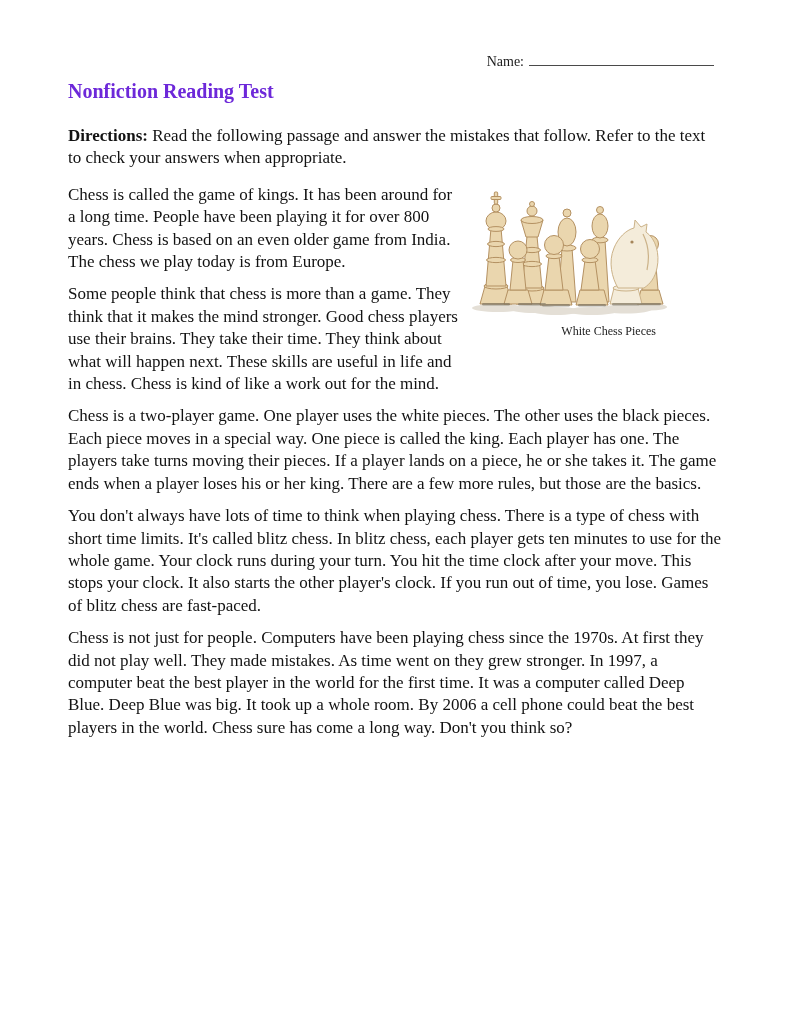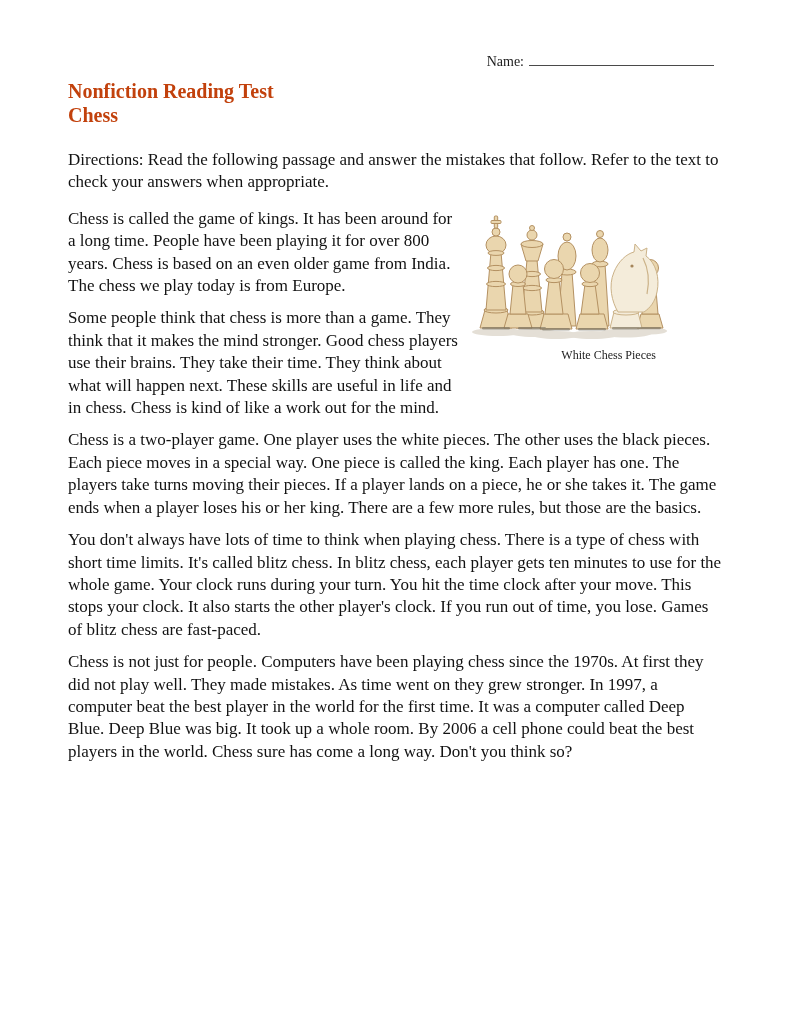--- a/index.html
+++ b/index.html
@@ -31,28 +31,28 @@
     border-bottom: 1.3px solid #4a4a4a;
     margin-left: 5px;
     vertical-align: baseline;
   }
   .title-block { margin-top: 8px; }
   .title-block .title,
   .title-block .subtitle {
     font-size: 20px;
     font-weight: bold;
     line-height: 24px;
-    color: #c2410c;
+    color: #6d28d9;
   }
   .directions {
     margin-top: 22px;
     font-size: 17px;
     line-height: 22.4px;
   }
-  .directions .dir-label { font-weight: normal; }
+  .directions .dir-label { font-weight: bold; }
   .article {
     margin-top: 14px;
     font-size: 17px;
     line-height: 22.4px;
     text-align: left;
   }
   .article p { margin: 0 0 10px 0; }
   figure.photo {
     float: right;
     width: 250px;
@@ -72,21 +72,20 @@
 <body>
 
 <div class="page">
 
   <div class="name-row">
     <span>Name:</span><span class="name-line"></span>
   </div>
 
   <div class="title-block">
     <div class="title">Nonfiction Reading Test</div>
-    <div class="subtitle">Chess</div>
   </div>
 
   <p class="directions"><span class="dir-label">Directions:</span> <span>Read the following passage and answer the mistakes that follow. Refer to the text to check your answers when appropriate.</span></p>
 
   <div class="article">
 
     <figure class="photo">
       <svg viewBox="0 0 250 138" xmlns="http://www.w3.org/2000/svg">
 
         <g fill="#e4dfd6">

